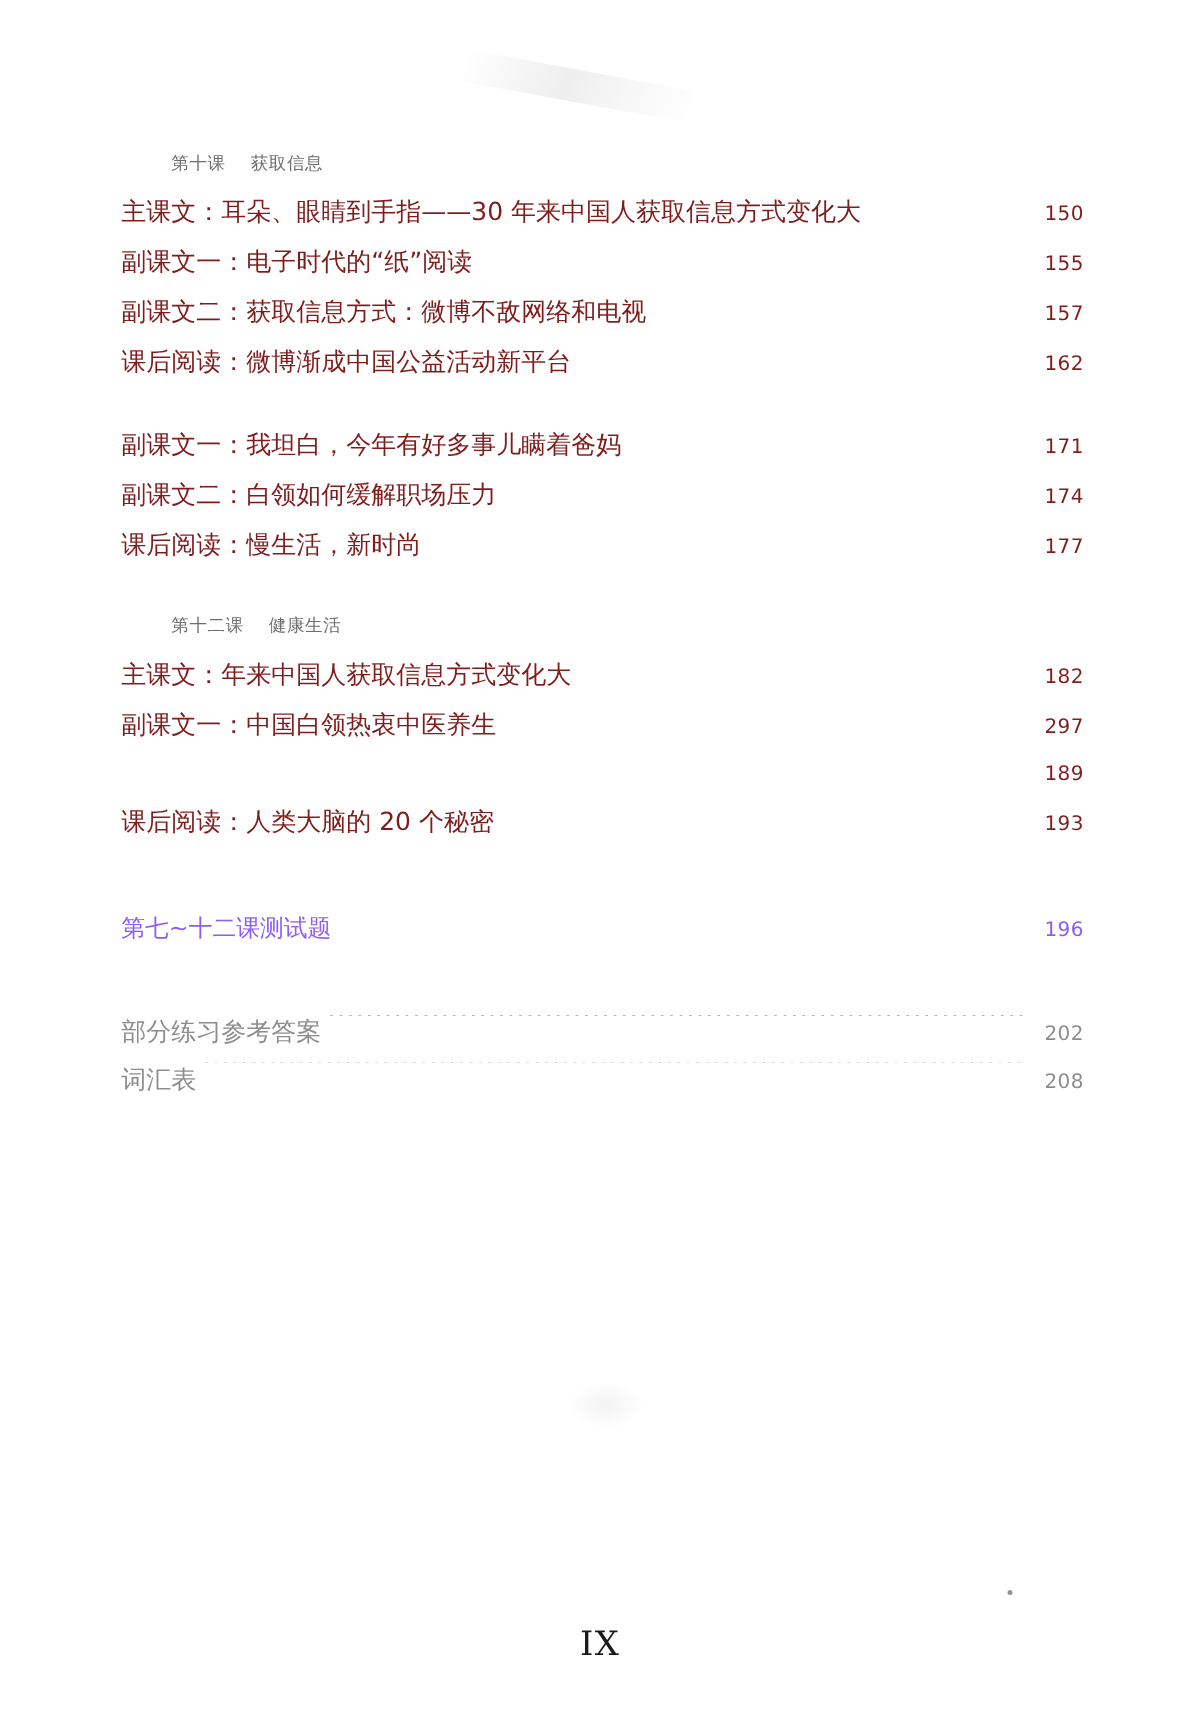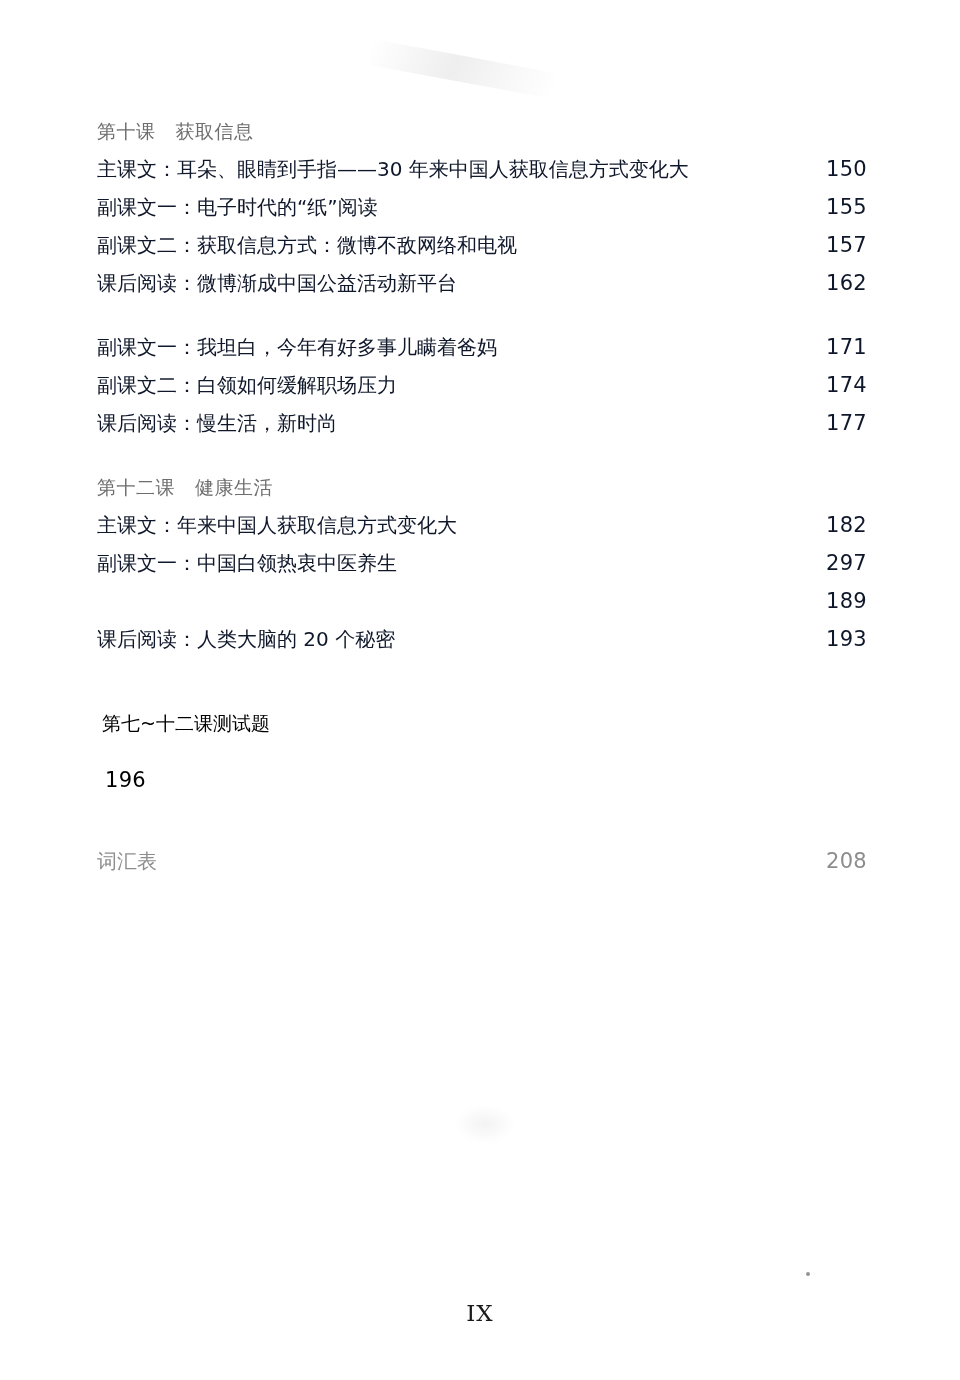--- a/index.html
+++ b/index.html
@@ -60,33 +60,34 @@
     top: 112px;
     width: 770px;
   }
 
   .section {
     margin-bottom: 26px;
   }
 
   .section-head {
     color: #6e6e6e;
-    font-size: 19px;
+    font-size: 14px;
     line-height: 38px;
     letter-spacing: 0.5px;
     white-space: nowrap;
+    margin-left: 40px;
   }
   .section-head .sec-no { margin-right: 20px; }
 
   .entry {
     display: flex;
     align-items: baseline;
     line-height: 38px;
     font-size: 20px;
-    color: #0f172a;
+    color: #7f1d1d;
     white-space: nowrap;
   }
   .entry .label { flex: 0 0 auto; }
   .entry .leader {
     flex: 1 1 auto;
     overflow: hidden;
     height: 1em;
     margin: 0 3px 0 5px;
     position: relative;
   }
@@ -96,46 +97,46 @@
     font-size: 20px;
     letter-spacing: 1.2px;
     color: #2a2a2a;
     white-space: nowrap;
     position: absolute;
     bottom: 0.14em;
     left: 0;
   }
   .entry .pageno {
     flex: 0 0 auto;
-    font-size: 21px;
+    font-size: 16px;
     text-align: right;
     min-width: 44px;
     letter-spacing: 0.3px;
   }
 
   
   .standalone { margin-top: 46px; }
   .standalone .entry { font-size: 19px; }
 
-  .entry.gray-dark { color: #000000; flex-direction: column; }
+  .entry.gray-dark { color: #8b5cf6; }
   .entry.gray-dark .leader::before { color: #8f8f8f; }
   .entry.gray-light { color: #8d8d8d; }
   .entry.gray-light .leader::before { color: #a9a9a9; }
 
   .appendix-group { margin-top: 44px; }
   .appendix-group .entry { line-height: 36px; }
 
   .folio {
     position: absolute;
     left: 0;
     top: 1300px;
     width: 960px;
     text-align: center;
     font-family: "DejaVu Serif", "Liberation Serif", serif;
-    font-size: 23px;
+    font-size: 27px;
     color: #1a1a1a;
     letter-spacing: 1px;
   }
 </style>
 </head>
 <body>
 
 <div class="page">
 
   <div class="scan-streak"></div>
@@ -216,20 +217,25 @@
     <div class="standalone">
       <div class="entry gray-dark">
         <span class="label">第七~十二课测试题</span>
         <span class="leader"></span>
         <span class="pageno">196</span>
       </div>
     </div>
 
     <div class="appendix-group">
       <div class="entry gray-light">
+        <span class="label">部分练习参考答案</span>
+        <span class="leader"></span>
+        <span class="pageno">202</span>
+      </div>
+      <div class="entry gray-light">
         <span class="label">词汇表</span>
         <span class="leader"></span>
         <span class="pageno">208</span>
       </div>
     </div>
 
   </div>
 
   <div class="folio">IX</div>
 

